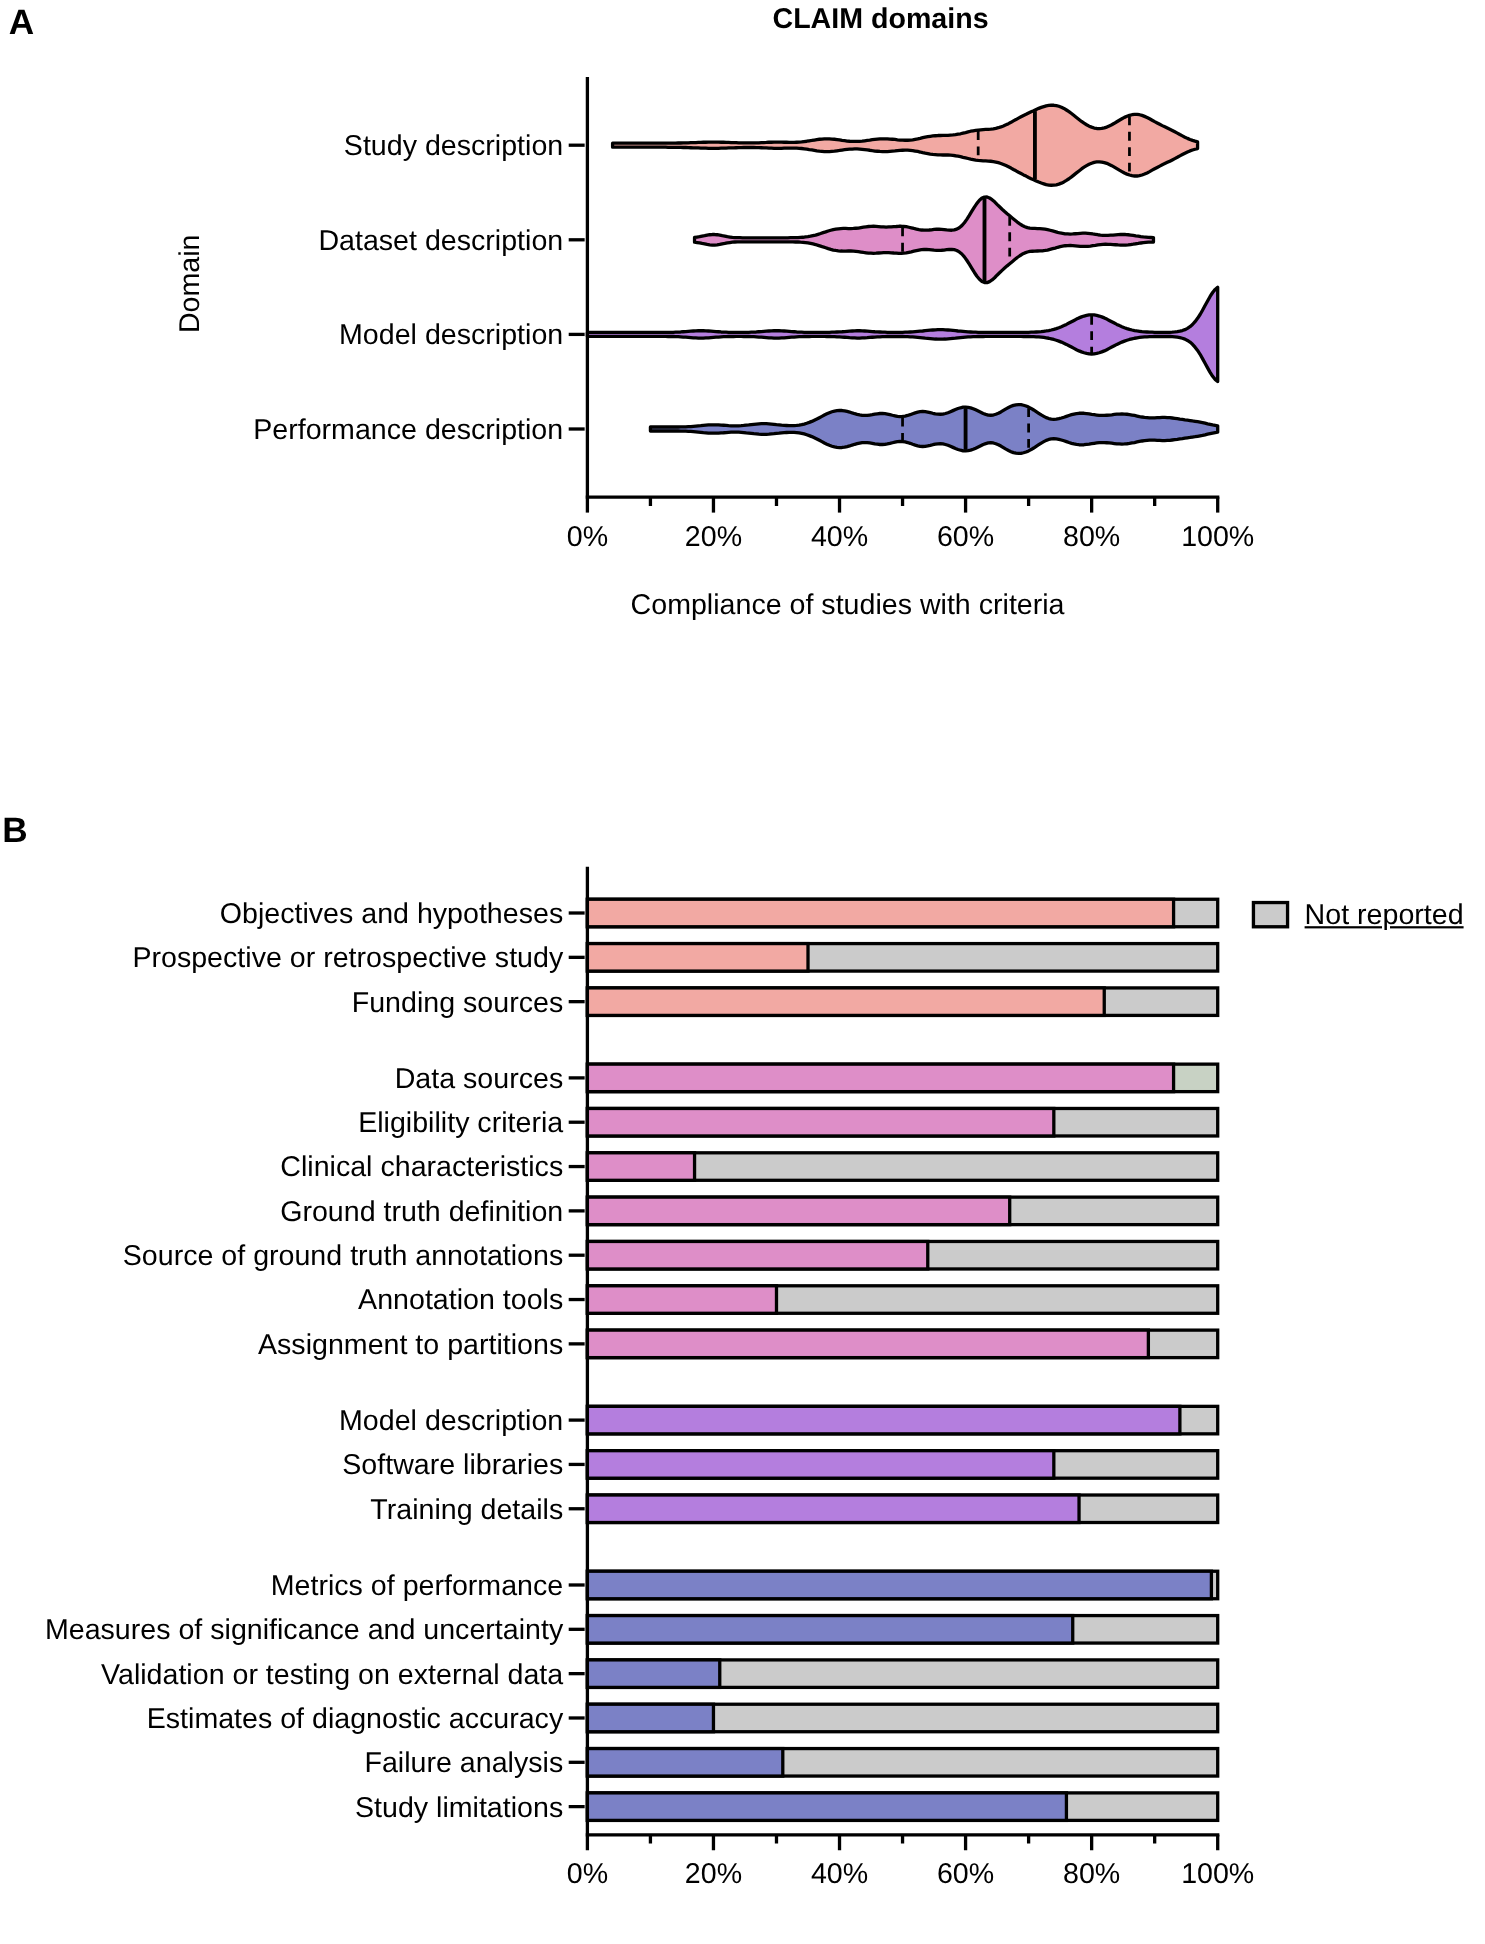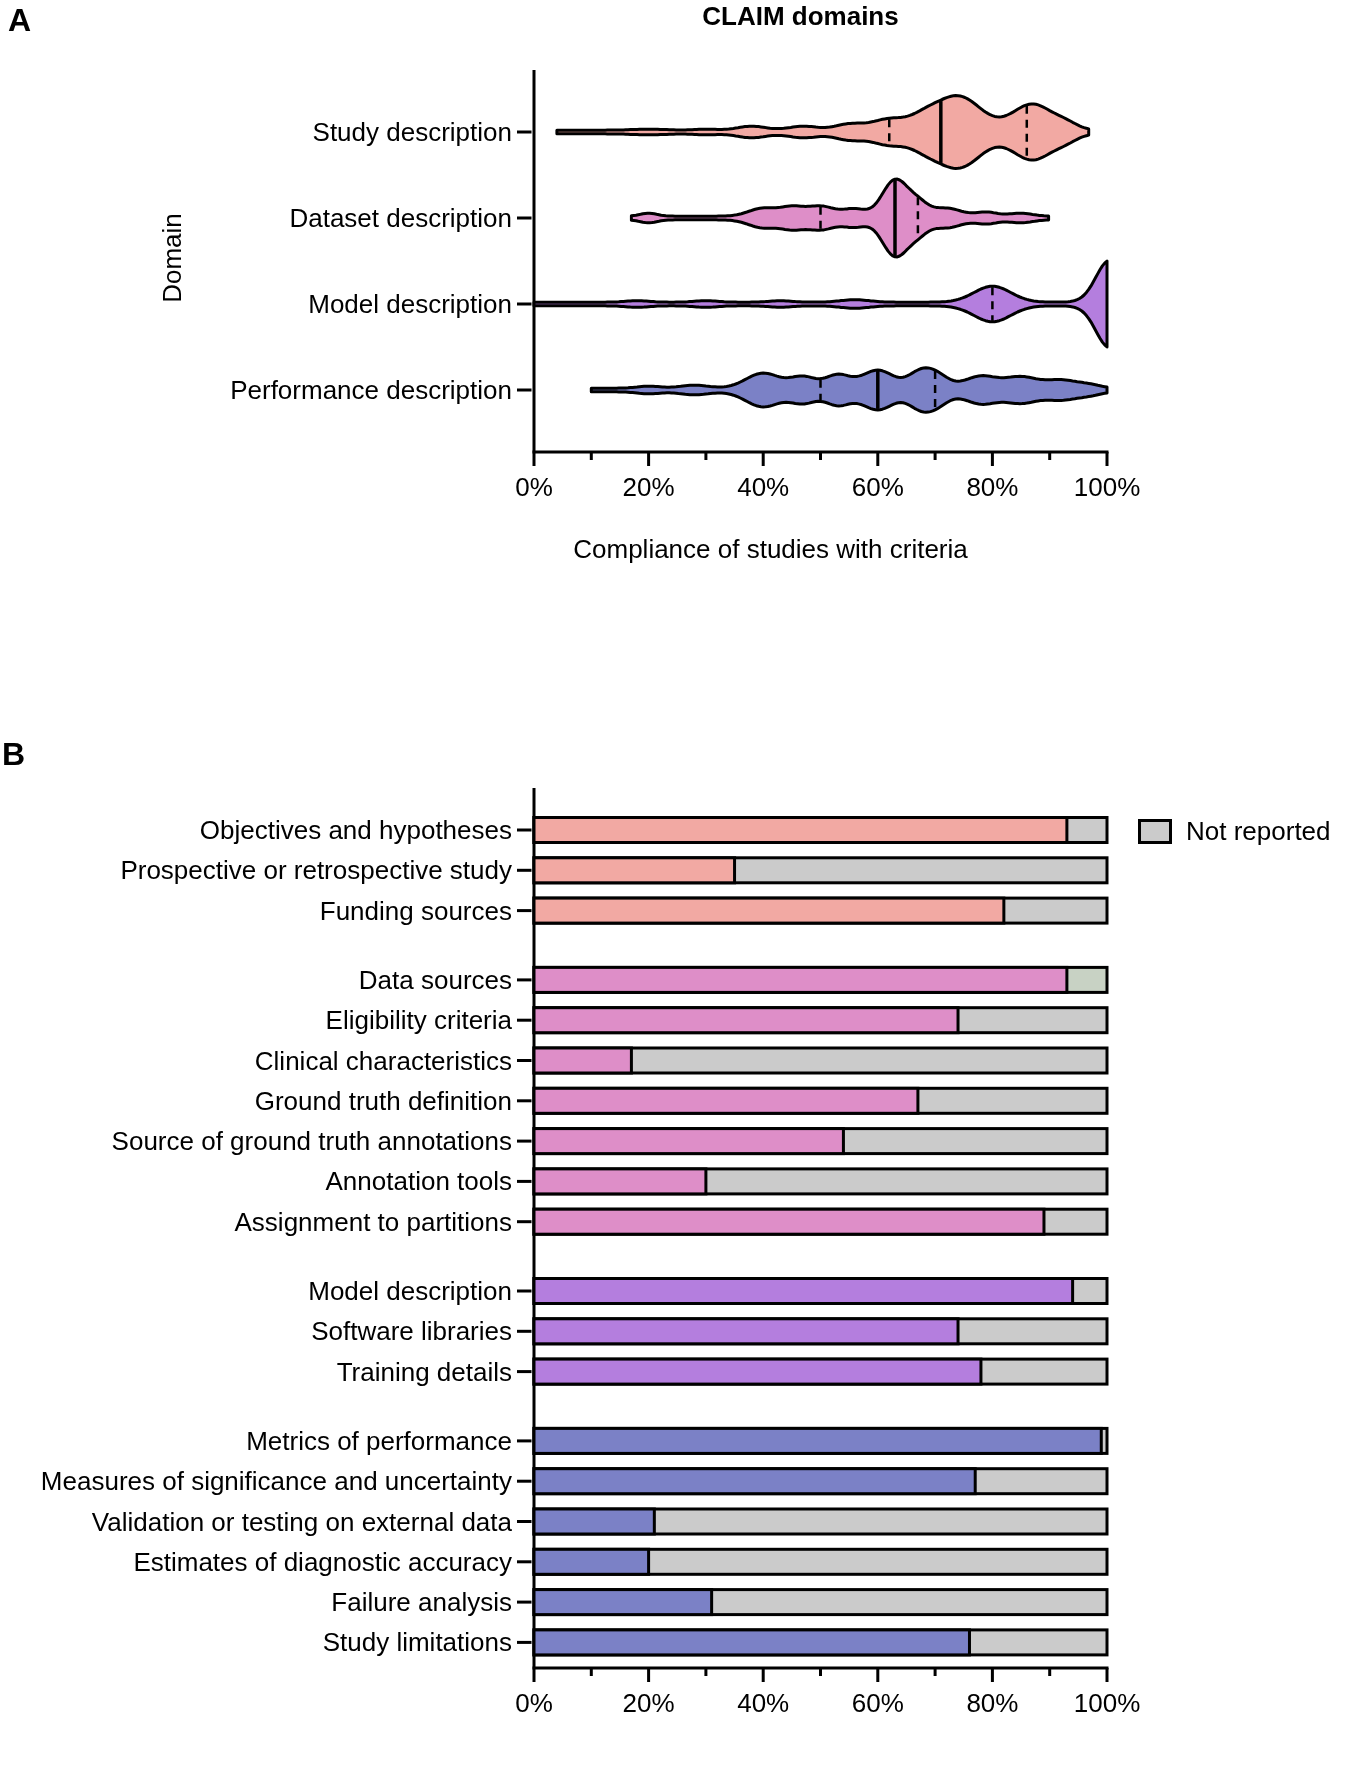--- a/index.html
+++ b/index.html
@@ -25,21 +25,21 @@
     font-size:26px;white-space:nowrap;
     transform:translate(-50%,-50%) rotate(-90deg);
   }
   .legend{
     display:flex;align-items:center;gap:14px;
   }
   .legend-swatch{
     display:inline-block;width:34px;height:25px;
     border:3px solid #000;box-sizing:border-box;
   }
-  .legend-label{font-size:26px;line-height:1;}
+  .legend-label{font-size:26px;line-height:1;text-decoration:underline;}
   svg text{font-family:"Liberation Sans", sans-serif;fill:#000;}
 </style>
 </head>
 <body>
 
 <div class="figure">
 
   <div class="abs panel-letter" style="left:8px;top:4px;">A</div>
   <div class="abs chart-title" style="left:534px;top:2px;width:533px;">CLAIM domains</div>
   <div class="abs y-axis-title" style="left:172px;top:258px;">Domain</div>

